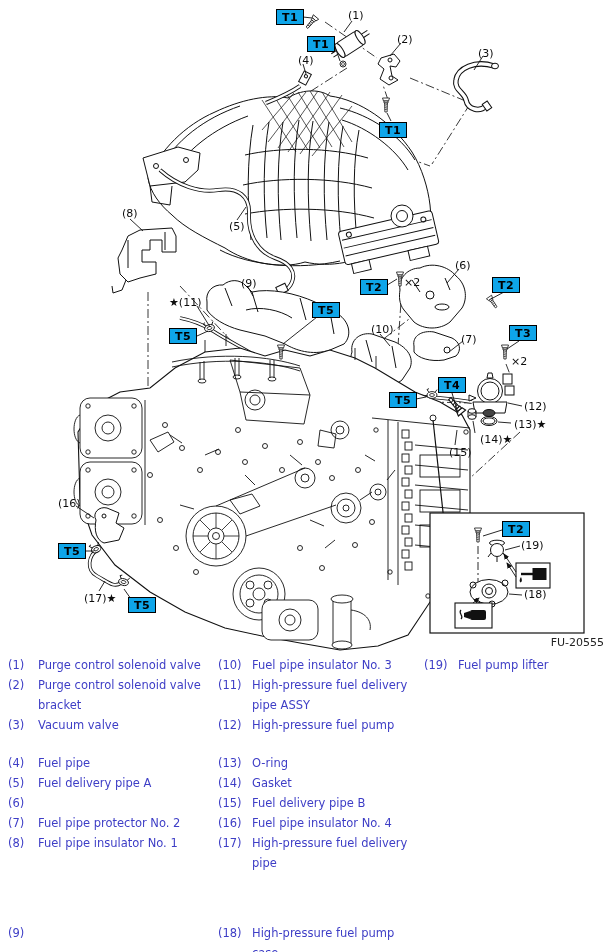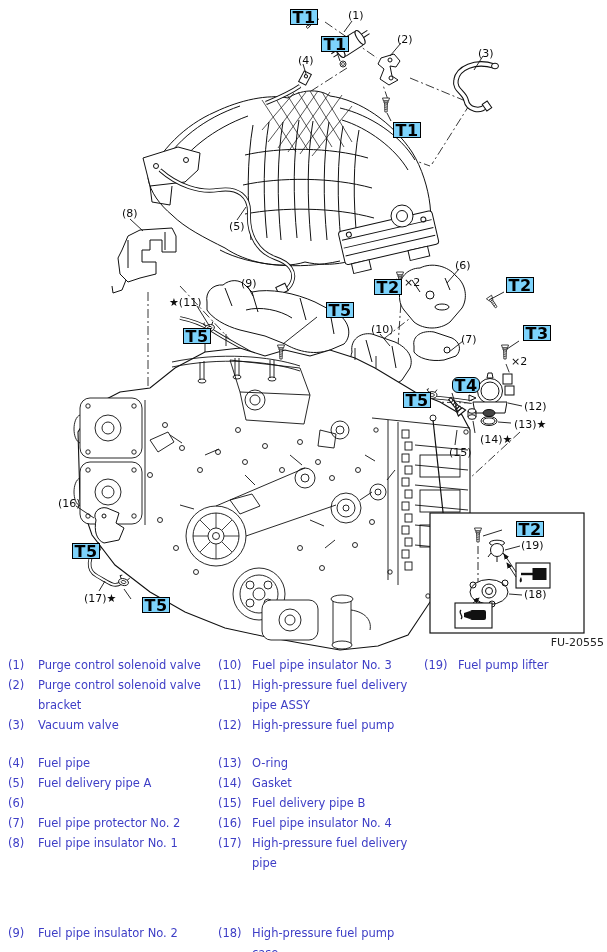--- a/index.html
+++ b/index.html
@@ -1,22 +1,22 @@
 <!DOCTYPE html>
 <html><head>
 <meta charset="utf-8">
 <style>
   html,body{margin:0;padding:0;}
   body{width:607px;height:952px;background:#fff;position:relative;overflow:hidden;
        font-family:"DejaVu Sans","Liberation Sans",sans-serif;}
   #stage{position:absolute;left:0;top:0;width:607px;height:952px;}
   svg{position:absolute;left:0;top:0;}
-  .tbox{position:absolute;width:26px;height:14px;border:1.5px solid #000;background:#7dd3fc;
-        font-size:16px;font-weight:600;color:#000;display:flex;align-items:center;
-        justify-content:center;z-index:4;letter-spacing:.5px;margin-left:14px;}
+  .tbox{position:absolute;width:26px;height:14px;border:1.5px solid #000;background:#0ea5e9;
+        font-size:11px;font-weight:600;color:#000;display:flex;align-items:center;
+        justify-content:center;z-index:4;letter-spacing:.5px;}
   .callout{position:absolute;font-size:11px;color:#0d0d0d;z-index:4;white-space:nowrap;}
   .figcode{position:absolute;left:538px;top:636px;width:66px;text-align:right;
            font-size:11px;color:#222;z-index:4;}
   
   #legend{position:absolute;left:8px;top:655px;width:595px;font-size:11.5px;
           line-height:20px;color:#3e3ec6;z-index:4;}
   .lrow{display:flex;align-items:flex-start;}
   .lcell{display:flex;align-items:flex-start;}
   .lcell.c0{width:210px;}
   .lcell.c1{width:206px;}
@@ -417,21 +417,21 @@
   </g>
 </svg>
 
   <div>
       <div class="tbox" style="left: 276px; top: 9px;">T1</div>
       <div class="tbox" style="left: 307px; top: 36px;">T1</div>
       <div class="tbox" style="left: 379px; top: 122px;">T1</div>
       <div class="tbox" style="left: 360px; top: 279px;">T2</div>
       <div class="tbox" style="left: 492px; top: 277px;">T2</div>
       <div class="tbox" style="left: 509px; top: 325px;">T3</div>
-      <div class="tbox" style="left: 438px; top: 377px; border-radius: 6px;">T4</div>
+      <div class="tbox" style="left: 438px; top: 377px;">T4</div>
       <div class="tbox" style="left: 169px; top: 328px;">T5</div>
       <div class="tbox" style="left: 312px; top: 302px;">T5</div>
       <div class="tbox" style="left: 389px; top: 392px;">T5</div>
       <div class="tbox" style="left: 58px; top: 543px;">T5</div>
       <div class="tbox" style="left: 128px; top: 597px;">T5</div>
       <div class="tbox" style="left: 502px; top: 521px;">T2</div>
     </div>
   <div>
       <div class="callout" style="left: 348px; top: 9px;">(1)</div>
       <div class="callout" style="left: 397px; top: 33px;">(2)</div>
@@ -580,23 +580,20 @@
           <span class="ltext">
             <div>High-pressure fuel delivery</div>
             <div>pipe</div>
           </span>
         </div>
         <div class="lcell c2"></div>
       </div>
       <div class="lrow">
         <div class="lcell c0">
           <span class="lnum">(9)</span>
-          <span class="ltext">
-            <div>Fuel pipe insulator No. 2</div>
-          </span>
         </div>
         <div class="lcell c1">
           <span class="lnum">(18)</span>
           <span class="ltext">
             <div>High-pressure fuel pump case</div>
           </span>
         </div>
         <div class="lcell c2"></div>
       </div>
     </div>

